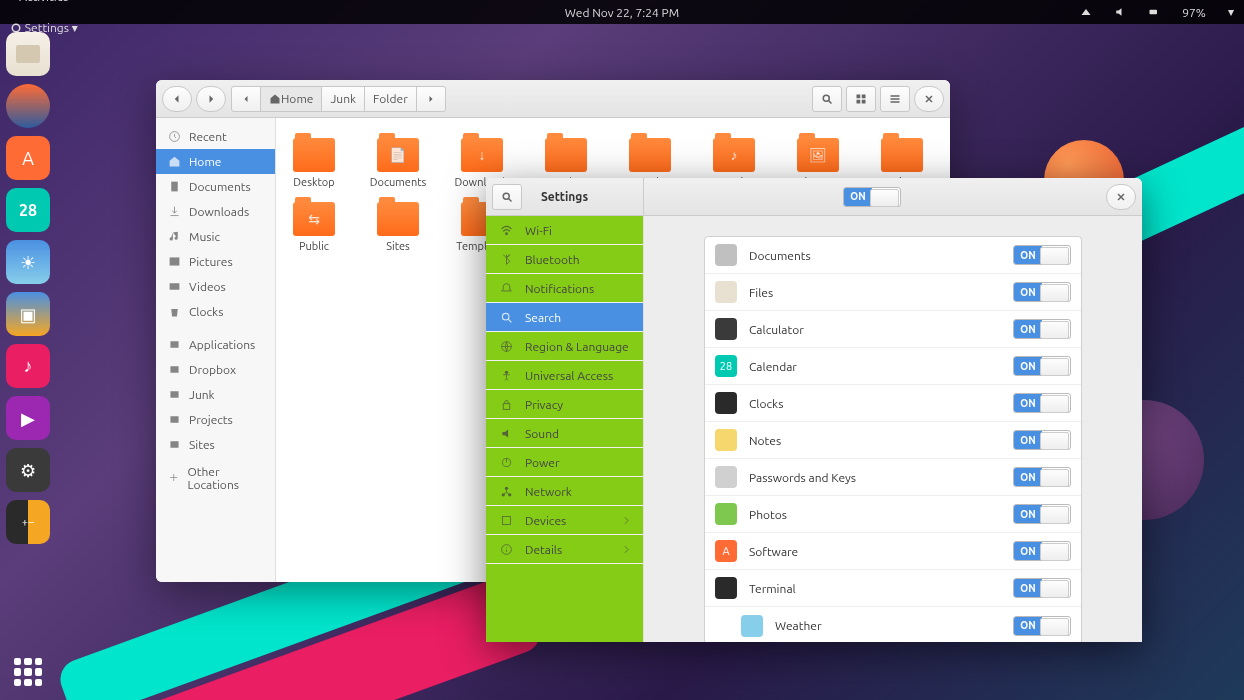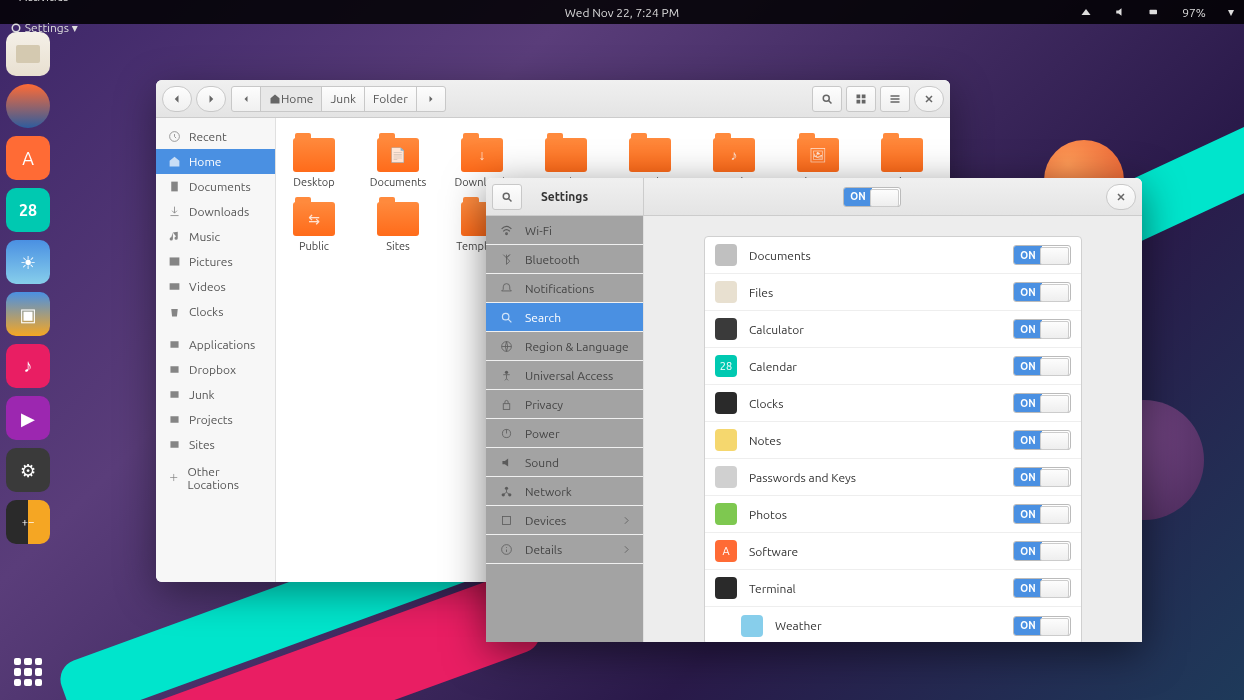--- a/index.html
+++ b/index.html
@@ -120,21 +120,21 @@
 }
 .sh-left{width:158px;display:flex;align-items:center;justify-content:center;position:relative;height:100%;border-right:1px solid #ccc;}
 .sh-left .hbtn{position:absolute;left:6px;}
 .sh-title-l{font-size:12px;font-weight:bold;color:#333;}
 .sh-right{flex:1;display:flex;align-items:center;justify-content:center;position:relative;height:100%;}
 .sh-title-r{font-size:12px;font-weight:bold;color:#333;}
 .sh-toggle{position:absolute;right:40px;}
 .sh-close{position:absolute;right:6px;}
 
 .settings-body{flex:1;display:flex;overflow:hidden;}
-.settings-sidebar{width:158px;background:#a3a3a3;border-right:1px solid #e0e0e0;overflow-y:auto;}
+.settings-sidebar{width:158px;background:#84cc16;border-right:1px solid #e0e0e0;overflow-y:auto;}
 .ss-item{
   height:29px;display:flex;align-items:center;gap:12px;padding:0 14px;font-size:12px;color:#444;
   border-bottom:1px solid #f0f0f0;cursor:pointer;position:relative;
 }
 .ss-item.active{background:#4a90e2;color:#fff;}
 .ss-item svg{width:13px;height:13px;fill:currentColor;opacity:0.75;}
 .ss-chevron{position:absolute;right:10px;opacity:0.5;}
 
 .settings-content{
   flex:1;background:#ededed;padding:20px 60px;overflow-y:auto;
@@ -513,30 +513,30 @@
         </div>
         <div class="ss-item">
           <svg viewBox="0 0 16 16">
             <rect x="4" y="7" width="8" height="7" fill="none" stroke="currentColor"></rect>
             <path d="M6 7V5a2 2 0 014 0v2" fill="none" stroke="currentColor"></path>
           </svg>
           <span>Privacy</span>
         </div>
         <div class="ss-item">
           <svg viewBox="0 0 16 16">
+            <path d="M3 6v4h3l4 3V3L6 6z"></path>
+          </svg>
+          <span>Sound</span>
+        </div>
+        <div class="ss-item">
+          <svg viewBox="0 0 16 16">
             <circle cx="8" cy="8" r="5" fill="none" stroke="currentColor"></circle>
             <path d="M8 3v5" stroke="currentColor"></path>
           </svg>
           <span>Power</span>
-        </div>
-        <div class="ss-item">
-          <svg viewBox="0 0 16 16">
-            <path d="M3 6v4h3l4 3V3L6 6z"></path>
-          </svg>
-          <span>Sound</span>
         </div>
         <div class="ss-item">
           <svg viewBox="0 0 16 16">
             <circle cx="4" cy="12" r="2"></circle>
             <circle cx="12" cy="12" r="2"></circle>
             <circle cx="8" cy="4" r="2"></circle>
             <path d="M8 6v3m-3 2l3-2 3 2" stroke="currentColor" fill="none"></path>
           </svg>
           <span>Network</span>
         </div>

